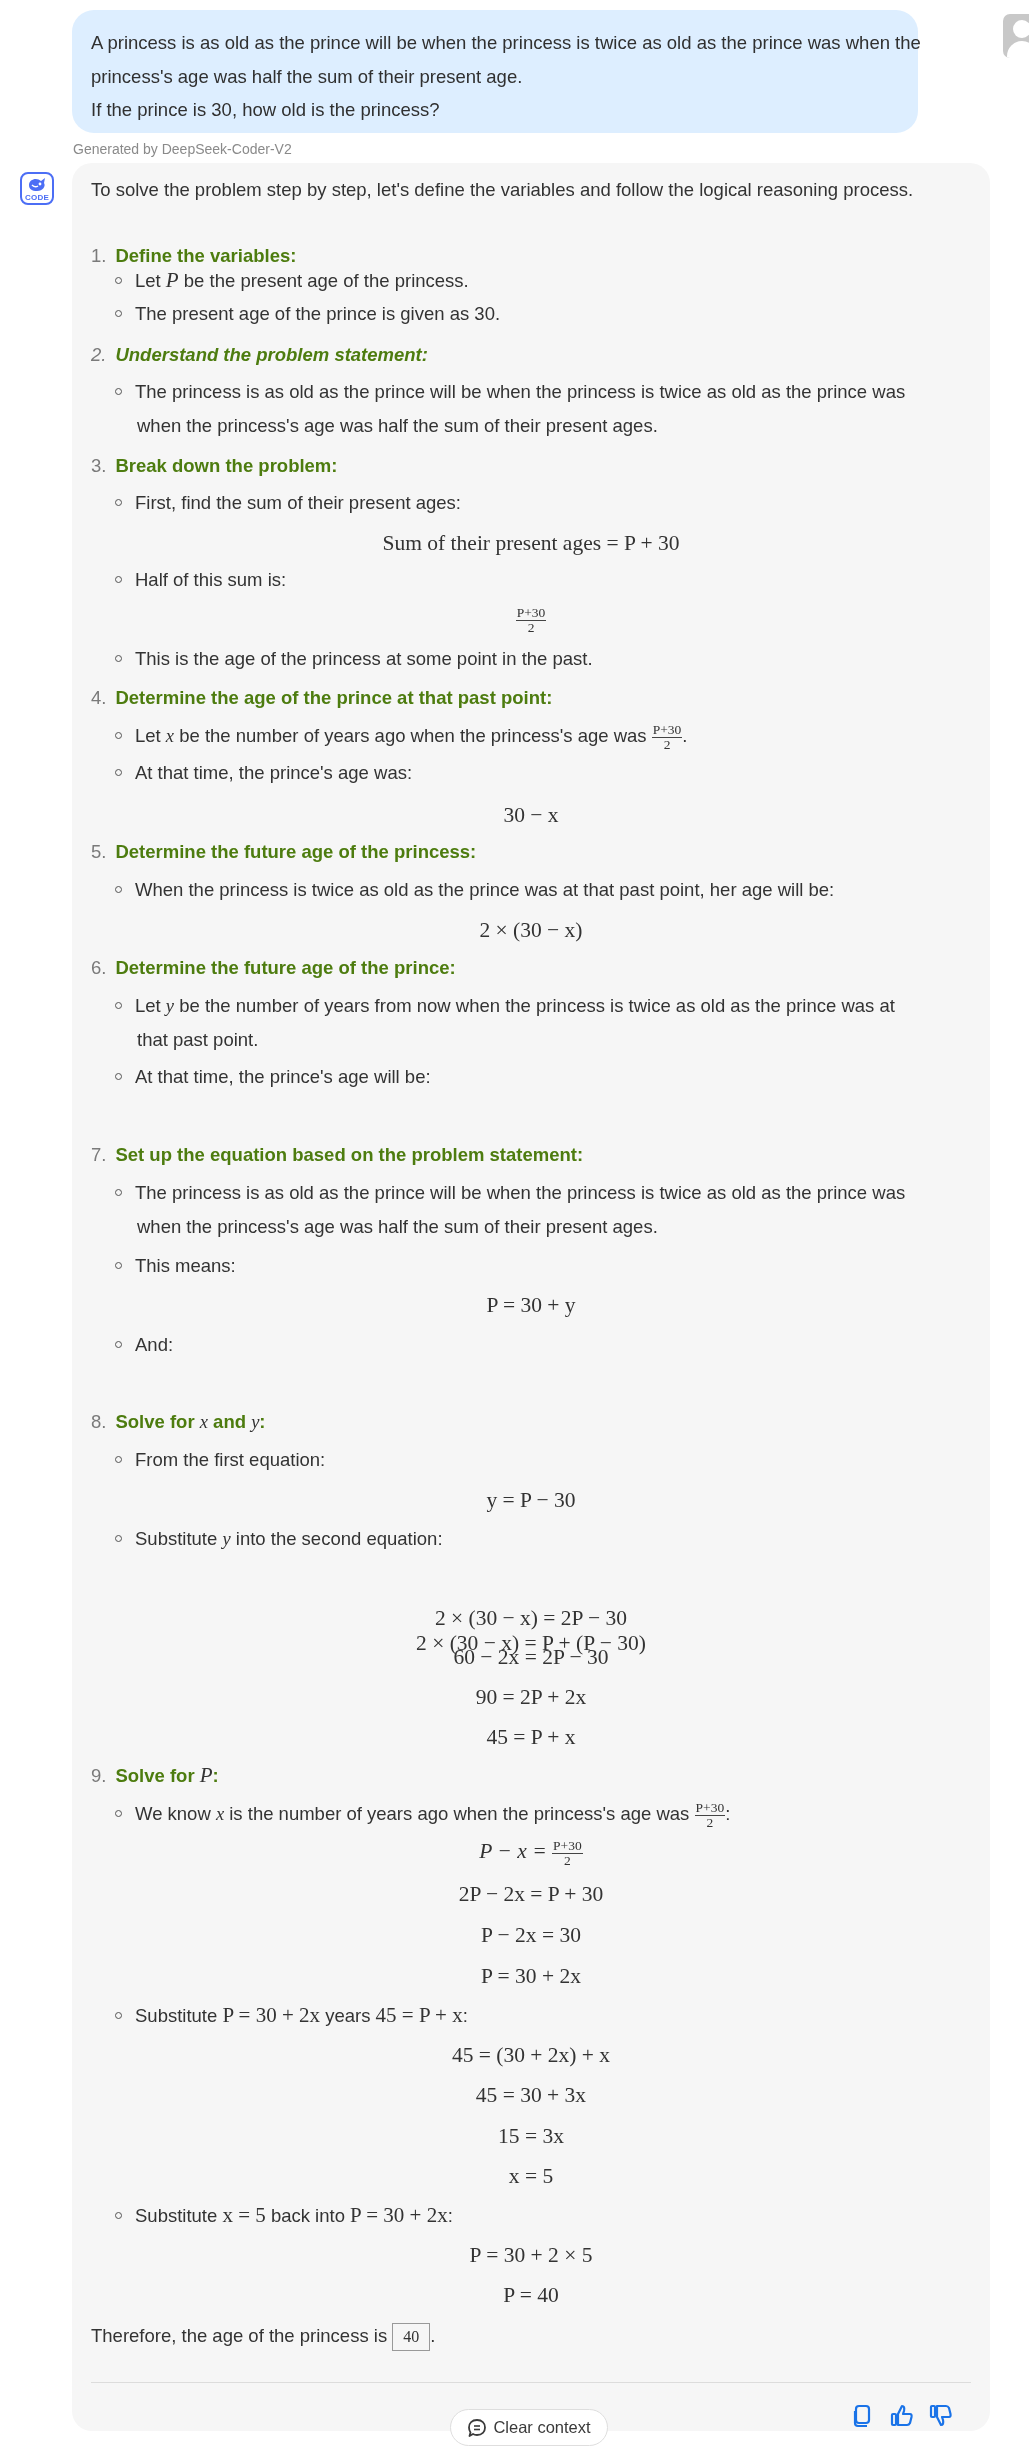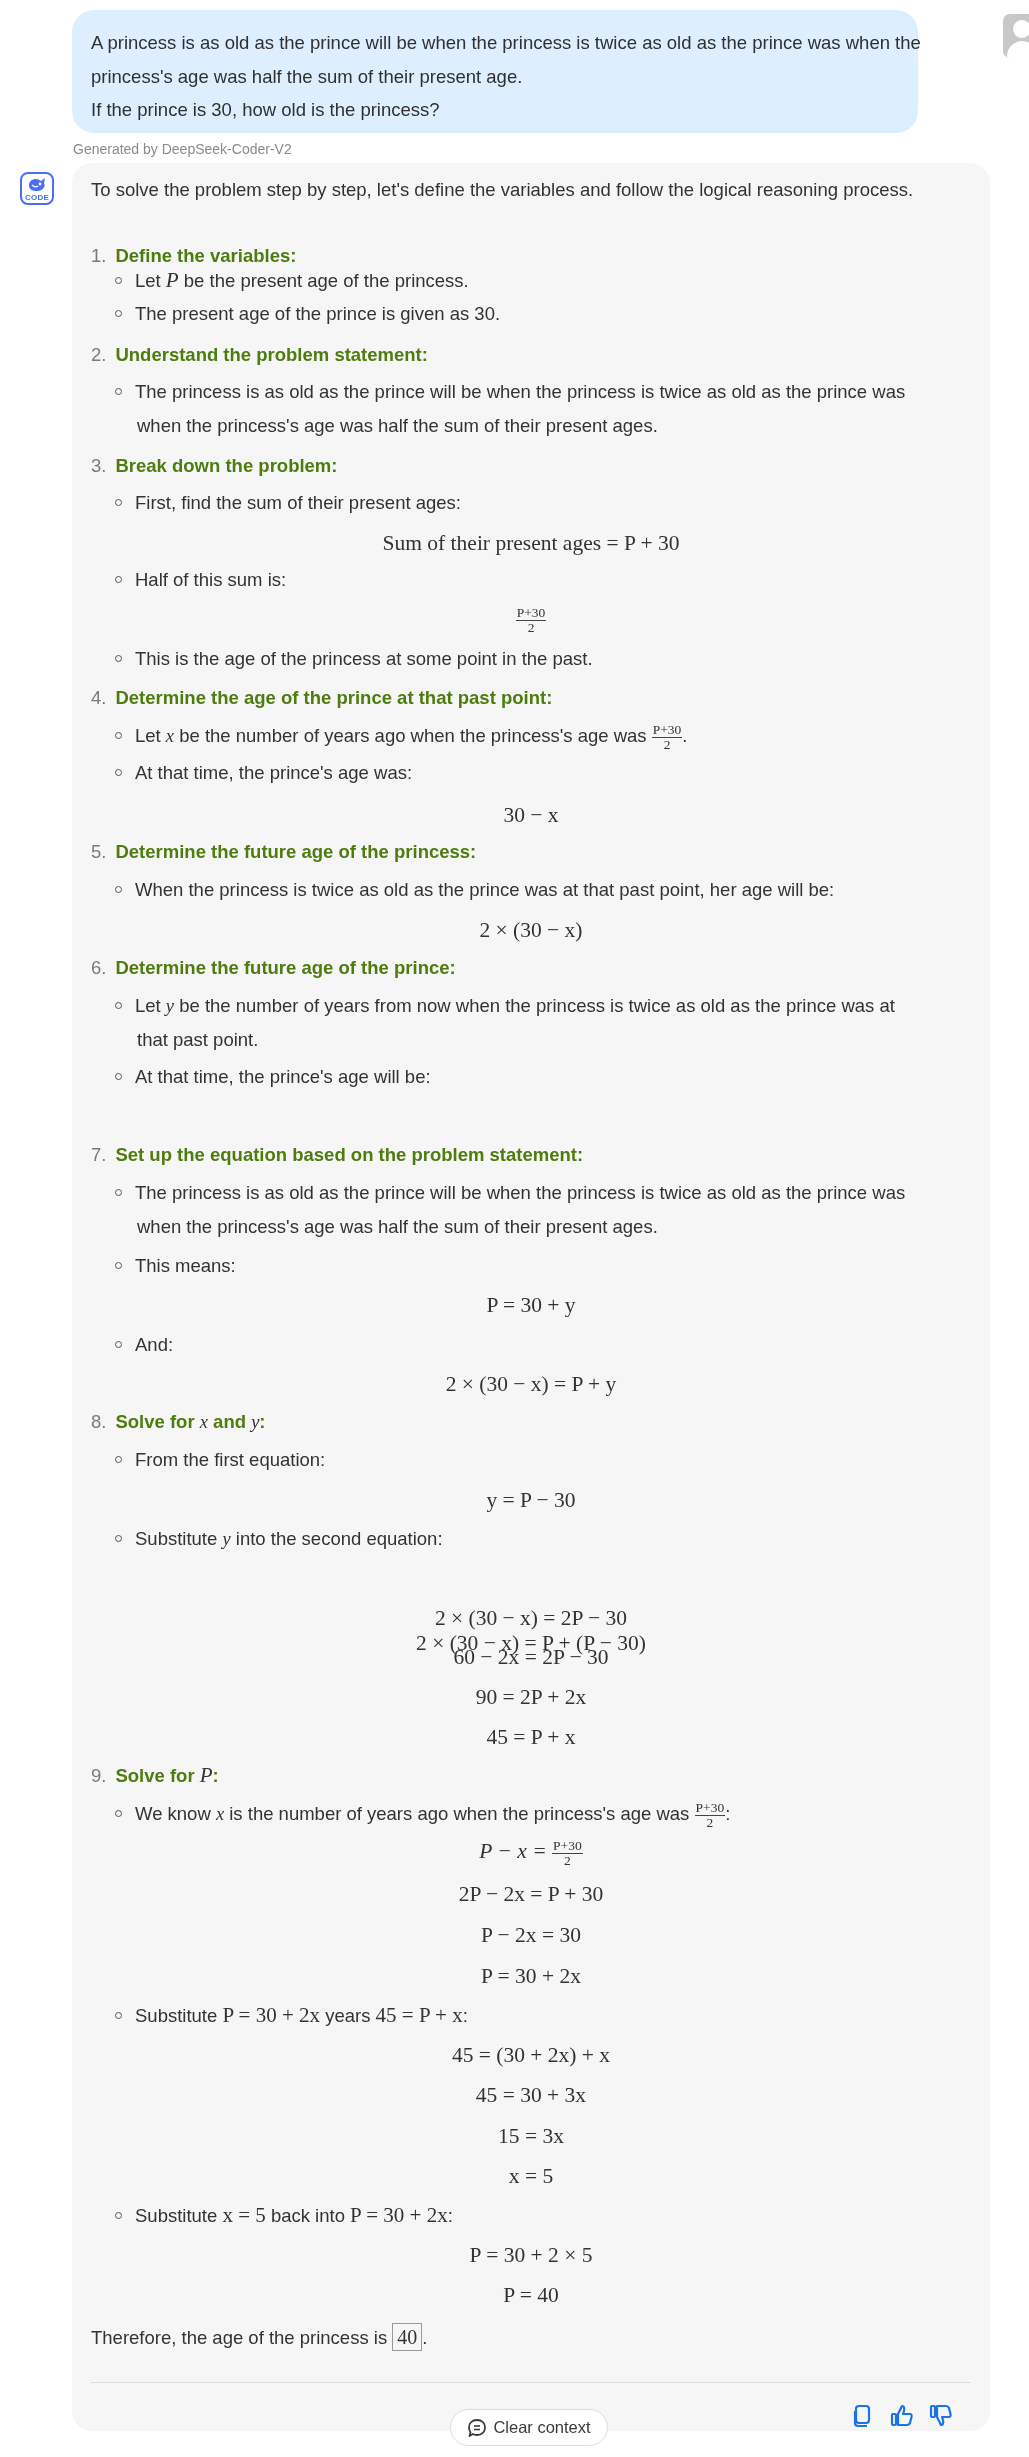--- a/index.html
+++ b/index.html
@@ -18,21 +18,21 @@
   .intro{left:19px;top:16px;}
   .num{color:#7a7a7a;}
   .h{font-weight:bold;color:#4d7c0f;text-align:center;}
   .bullet{display:inline-block;width:7px;height:7px;border:1.3px solid #555;border-radius:50%;box-sizing:border-box;margin-right:13px;vertical-align:middle;position:relative;top:-2px;}
   .math{font-family:"Liberation Serif","DejaVu Serif",serif;font-size:21px;color:#333;}
   .mi{font-style:italic;font-family:"Liberation Serif","DejaVu Serif",serif;}
   .eq{position:absolute;left:0;width:918px;text-align:center;white-space:nowrap;font-family:"Liberation Serif","DejaVu Serif",serif;font-size:21.5px;color:#333;}
   .frac{display:inline-block;vertical-align:middle;text-align:center;font-family:"Liberation Serif","DejaVu Serif",serif;font-size:13.5px;line-height:14px;}
   .frac .n{display:block;border-bottom:1px solid #444;padding:0 1px;font-style:normal;}
   .frac .d{display:block;}
-  .boxed{display:inline-block;border:1px solid #999;padding:0 4px;font-family:"Liberation Serif","DejaVu Serif",serif;font-size:20px;line-height:26px;}
+  .boxed{display:inline-block;border:1px solid #999;padding:0 10px;font-family:"Liberation Serif","DejaVu Serif",serif;font-size:16px;line-height:26px;}
   .divider{position:absolute;left:19px;width:880px;top:2219px;height:1px;background:#dcdcdc;}
   .act{position:absolute;top:2240px;width:26px;height:26px;}
   .clear-btn{position:absolute;left:450px;top:2409px;width:158px;height:37px;box-sizing:border-box;border:1px solid #dedede;border-radius:19px;background:#fff;display:flex;align-items:center;justify-content:center;font-size:16.5px;color:#3a3a3a;}
   .clear-btn svg{margin-right:6px;}
 </style>
 </head>
 <body>
 
 <div class="user-bubble">
   <div>A princess is as old as the prince will be when the princess is twice as old as the prince was when the</div>
@@ -55,21 +55,21 @@
   <div class="code-txt">CODE</div>
 </div>
 
 <div class="response">
   <div class="line intro">To solve the problem step by step, let's define the variables and follow the logical reasoning process.</div>
 
   <div class="line" style="left:19px;top:82px;"><span class="num" style="margin-right:9px;">1.</span><span class="h">Define the variables:</span></div>
   <div class="line" style="left:43px;top:105px;"><span class="bullet"></span><span>Let</span> <span class="mi" style="font-size:21px;">P</span> <span>be the present age of the princess.</span></div>
   <div class="line" style="left:43px;top:140px;"><span class="bullet"></span><span>The present age of the prince is given as 30.</span></div>
 
-  <div class="line" style="left:19px;top:181px;"><span class="num" style="margin-right:9px;">2.</span><span class="h">Understand the problem statement:</span></div>
+  <div class="line" style="left:19px;top:181px;font-style:italic;"><span class="num" style="margin-right:9px;">2.</span><span class="h">Understand the problem statement:</span></div>
   <div class="line" style="left:43px;top:218px;"><span class="bullet"></span><span>The princess is as old as the prince will be when the princess is twice as old as the prince was</span></div>
   <div class="line" style="left:65px;top:252px;">when the princess's age was half the sum of their present ages.</div>
 
   <div class="line" style="left:19px;top:292px;"><span class="num" style="margin-right:9px;">3.</span><span class="h">Break down the problem:</span></div>
   <div class="line" style="left:43px;top:329px;"><span class="bullet"></span><span>First, find the sum of their present ages:</span></div>
   <div class="eq" style="top:368px;">Sum of their present ages = P + 30</div>
   <div class="line" style="left:43px;top:406px;"><span class="bullet"></span><span>Half of this sum is:</span></div>
   <div class="eq" style="top:443px;"><span class="frac"><span class="n mi">P+30</span><span class="d">2</span></span></div>
   <div class="line" style="left:43px;top:485px;"><span class="bullet"></span><span>This is the age of the princess at some point in the past.</span></div>
 
@@ -86,21 +86,20 @@
   <div class="line" style="left:43px;top:832px;"><span class="bullet"></span><span>Let</span> <span class="mi">y</span> <span>be the number of years from now when the princess is twice as old as the prince was at</span></div>
   <div class="line" style="left:65px;top:866px;">that past point.</div>
   <div class="line" style="left:43px;top:903px;"><span class="bullet"></span><span>At that time, the prince's age will be:</span></div>
 
   <div class="line" style="left:19px;top:981px;"><span class="num" style="margin-right:9px;">7.</span><span class="h">Set up the equation based on the problem statement:</span></div>
   <div class="line" style="left:43px;top:1019px;"><span class="bullet"></span><span>The princess is as old as the prince will be when the princess is twice as old as the prince was</span></div>
   <div class="line" style="left:65px;top:1053px;">when the princess's age was half the sum of their present ages.</div>
   <div class="line" style="left:43px;top:1092px;"><span class="bullet"></span><span>This means:</span></div>
   <div class="eq" style="top:1130px;">P = 30 + y</div>
   <div class="line" style="left:43px;top:1171px;"><span class="bullet"></span><span>And:</span></div>
-  <div class="eq" style="top:1209px;">2 × (30 − x) = P + y</div>
 
   <div class="line" style="left:19px;top:1248px;"><span class="num" style="margin-right:9px;">8.</span><span class="h">Solve for </span><span class="mi">x</span><span class="h"> and </span><span class="mi">y</span><span class="h">:</span></div>
   <div class="line" style="left:43px;top:1286px;"><span class="bullet"></span><span>From the first equation:</span></div>
   <div class="eq" style="top:1325px;">y = P − 30</div>
   <div class="line" style="left:43px;top:1365px;"><span class="bullet"></span><span>Substitute</span> <span class="mi">y</span> <span>into the second equation:</span></div>
   <div class="eq" style="top:1468px;">2 × (30 − x) = P + (P − 30)</div>
   <div class="eq" style="top:1443px;">2 × (30 − x) = 2P − 30</div>
   <div class="eq" style="top:1482px;">60 − 2x = 2P − 30</div>
   <div class="eq" style="top:1522px;">90 = 2P + 2x</div>
   <div class="eq" style="top:1562px;">45 = P + x</div>

